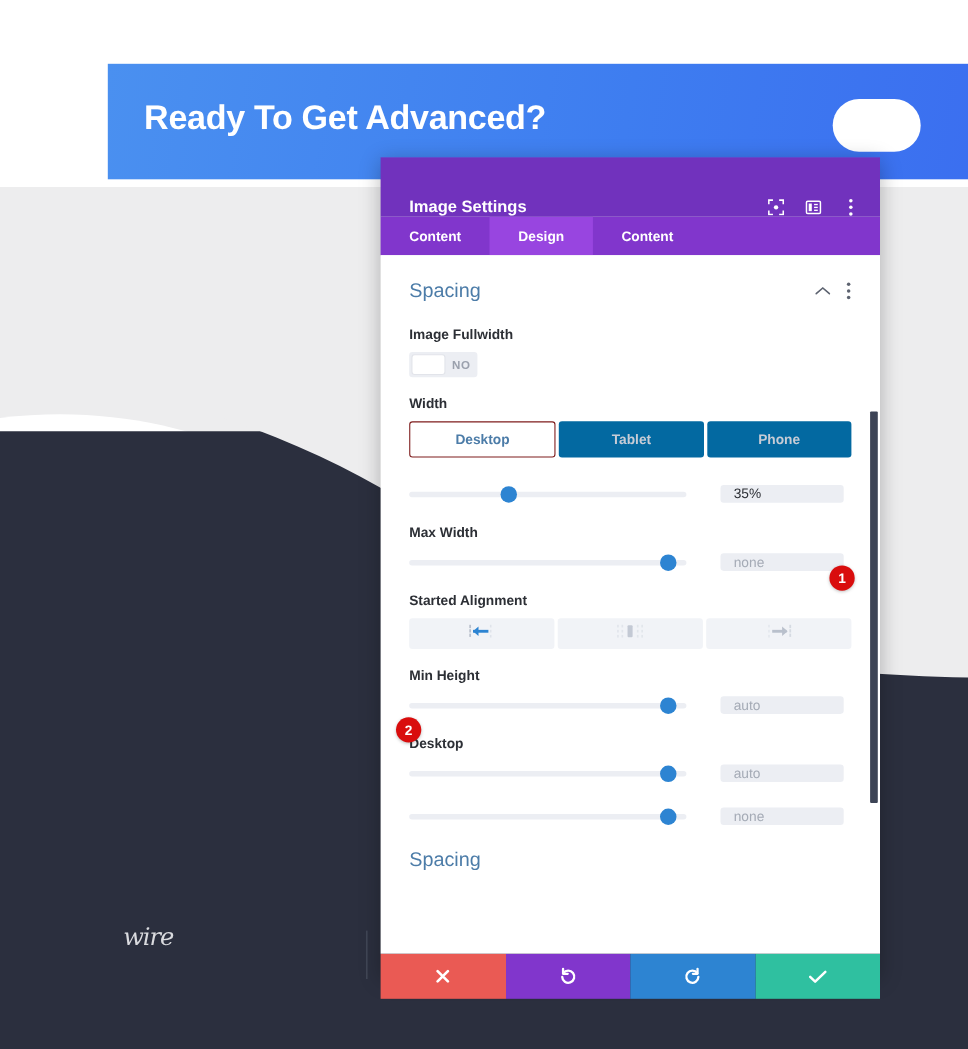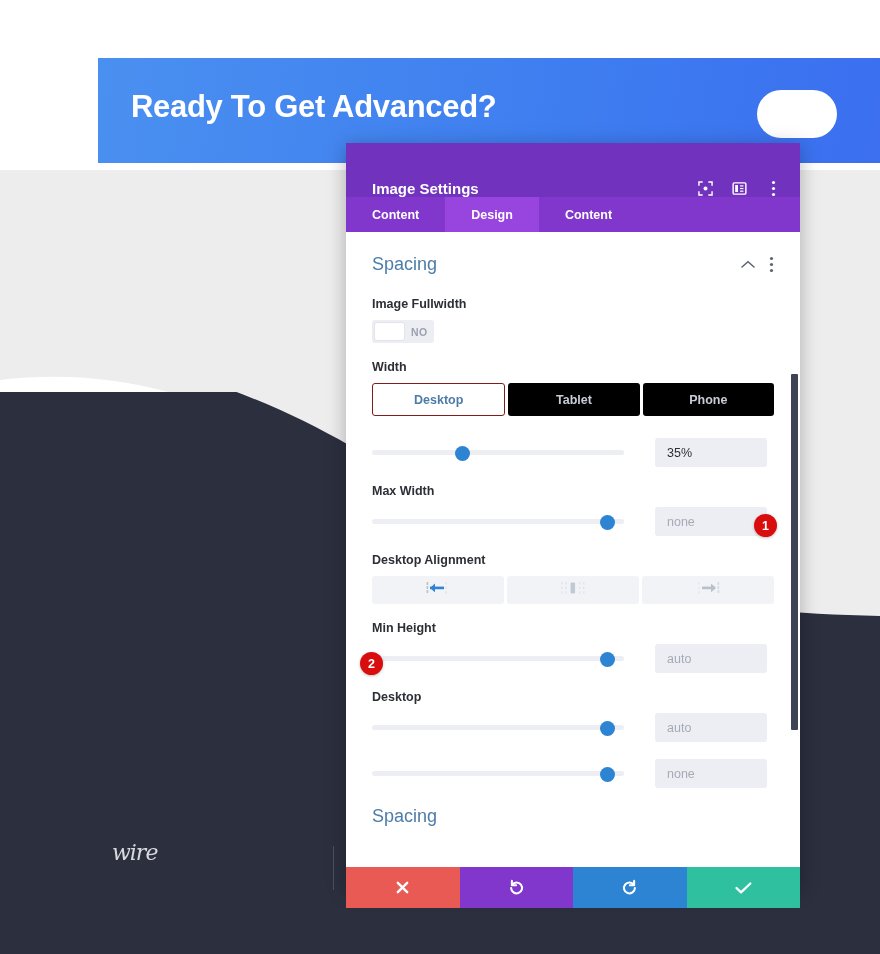--- a/index.html
+++ b/index.html
@@ -138,21 +138,21 @@
     font-size: 10.5px; font-weight: bold; color: #9ba1ad;
     margin-left: 6px; letter-spacing: 0.4px;
   }
 
   
   .devtabs {
     display: flex; gap: 3px;
   }
   .devtab {
     flex: 1; height: 33px; border-radius: 3px;
-    background: #000000;
+    background: #0369a1;
     display: flex; align-items: center; justify-content: center;
     font-size: 12.5px; font-weight: bold; color: #c7ccd6;
     cursor: pointer;
   }
   .devtab.active {
     background: #ffffff;
     border: 1px solid #7f1d1d;
     color: #4c7ca8;
   }
 
@@ -169,21 +169,21 @@
     width: 100%; height: 5px; border-radius: 3px; background: #eceef3;
   }
   .slider-knob {
     position: absolute;
     width: 15px; height: 15px; border-radius: 50%;
     background: #2d84d2;
     top: 4px;
     cursor: pointer;
   }
   .value-box {
-    width: 112px; height: 29px; margin-left: 31px;
+    width: 112px; height: 16px; margin-left: 31px;
     background: #eceef3; border-radius: 3px;
     display: flex; align-items: center;
     padding: 0 12px;
     font-size: 12.5px;
     cursor: text;
   }
   .value-box.filled { color: #2c2f35; }
   .value-box.placeholder { color: #a5abb6; }
 
   
@@ -356,21 +356,21 @@
         <div class="slider-row">
           <div class="slider-wrap">
             <div class="slider-track"></div>
             <div class="slider-knob" style="left: 227.52px;"></div>
           </div>
           <div class="value-box placeholder">none</div>
         </div>
       </div>
 
       <div class="field">
-        <div class="field-label">Desktop Alignment</div>
+        <div class="field-label">Started Alignment</div>
         <div class="alignrow">
           <div class="alignbtn active">
             <span>
               <svg width="24" height="14" viewBox="0 0 24 14">
                 <rect x="0.6" y="1" width="1.6" height="3" fill="#b9c0cc"></rect>
                 <rect x="0.6" y="5" width="1.6" height="3" fill="#b9c0cc"></rect>
                 <rect x="0.6" y="9" width="1.6" height="3" fill="#b9c0cc"></rect>
                 <rect x="4" y="5.6" width="14" height="2.6" fill="#2d84d2"></rect>
                 <path d="M4 6.9 L9 2.6 L9 11.2 Z" fill="#2d84d2"></path>
                 <rect x="19.4" y="1" width="1.4" height="2.4" fill="#dfe3ea"></rect>

